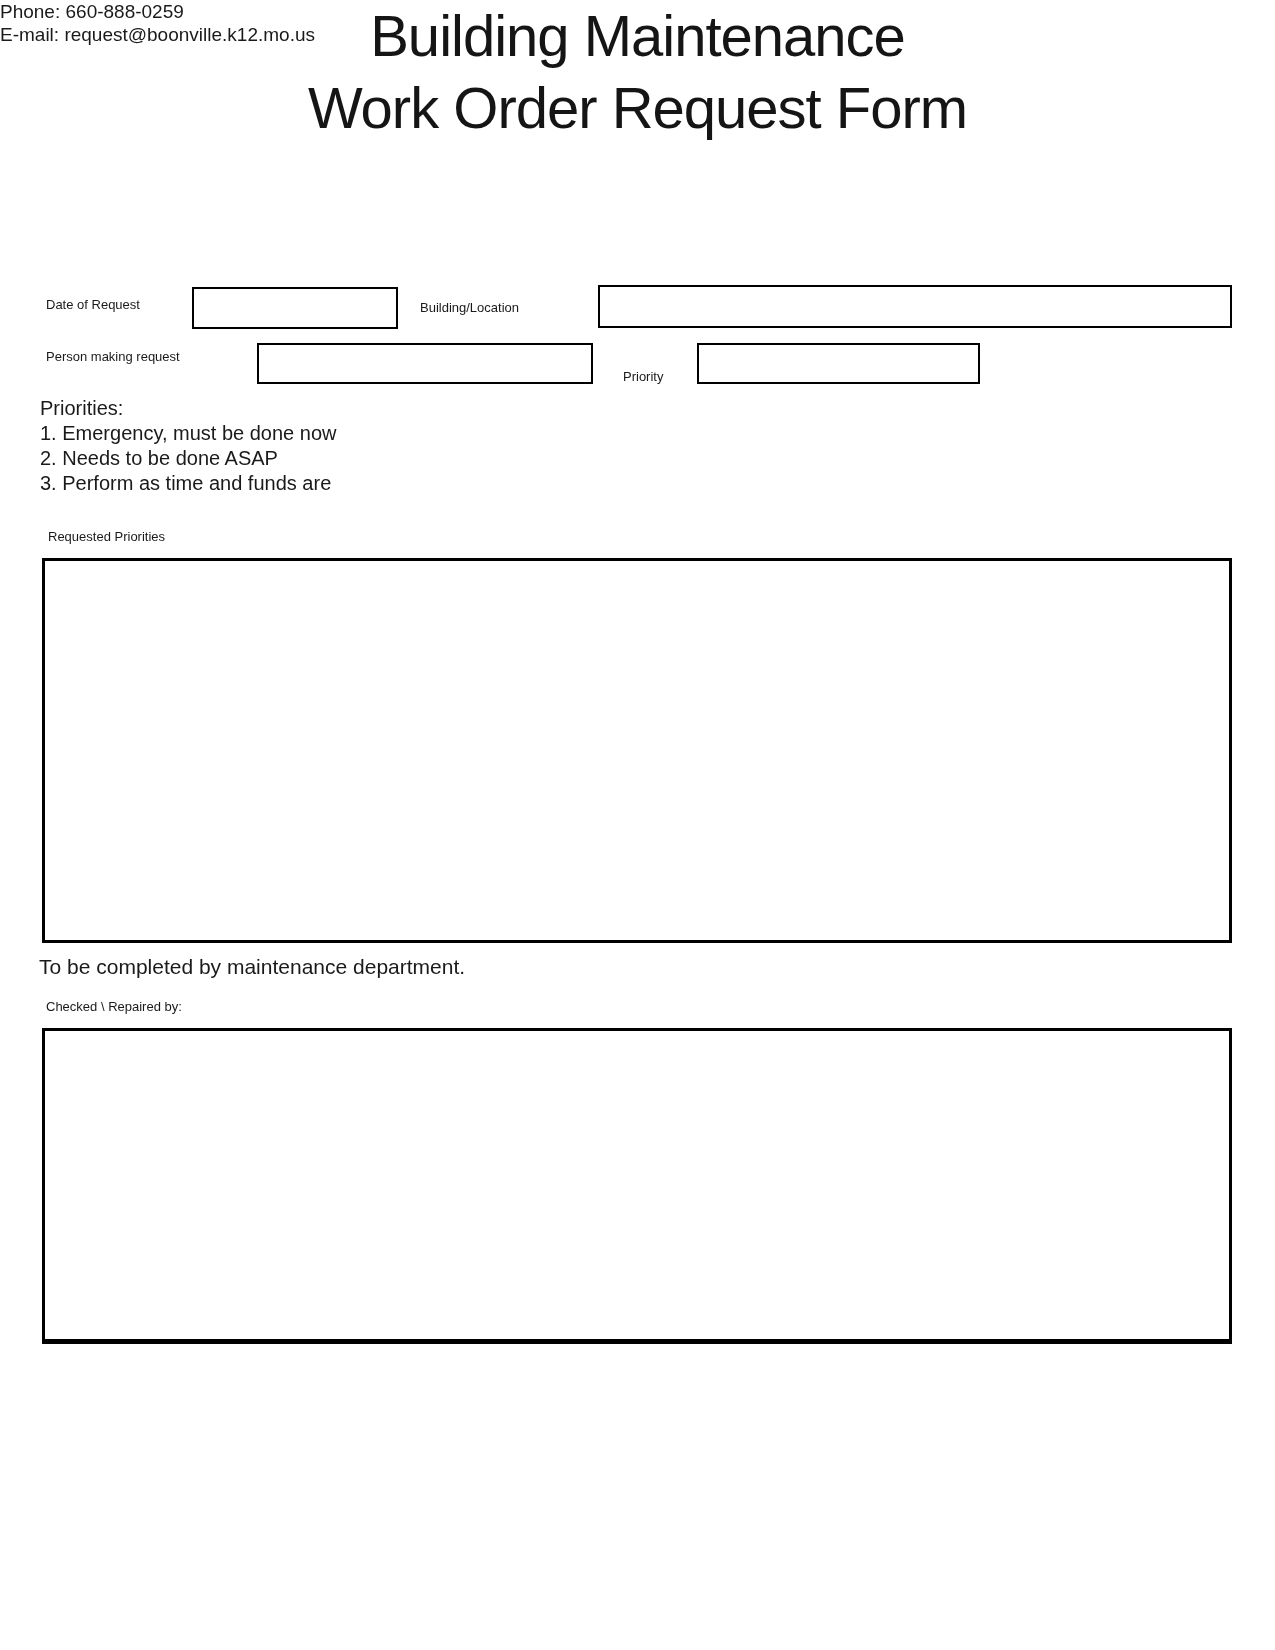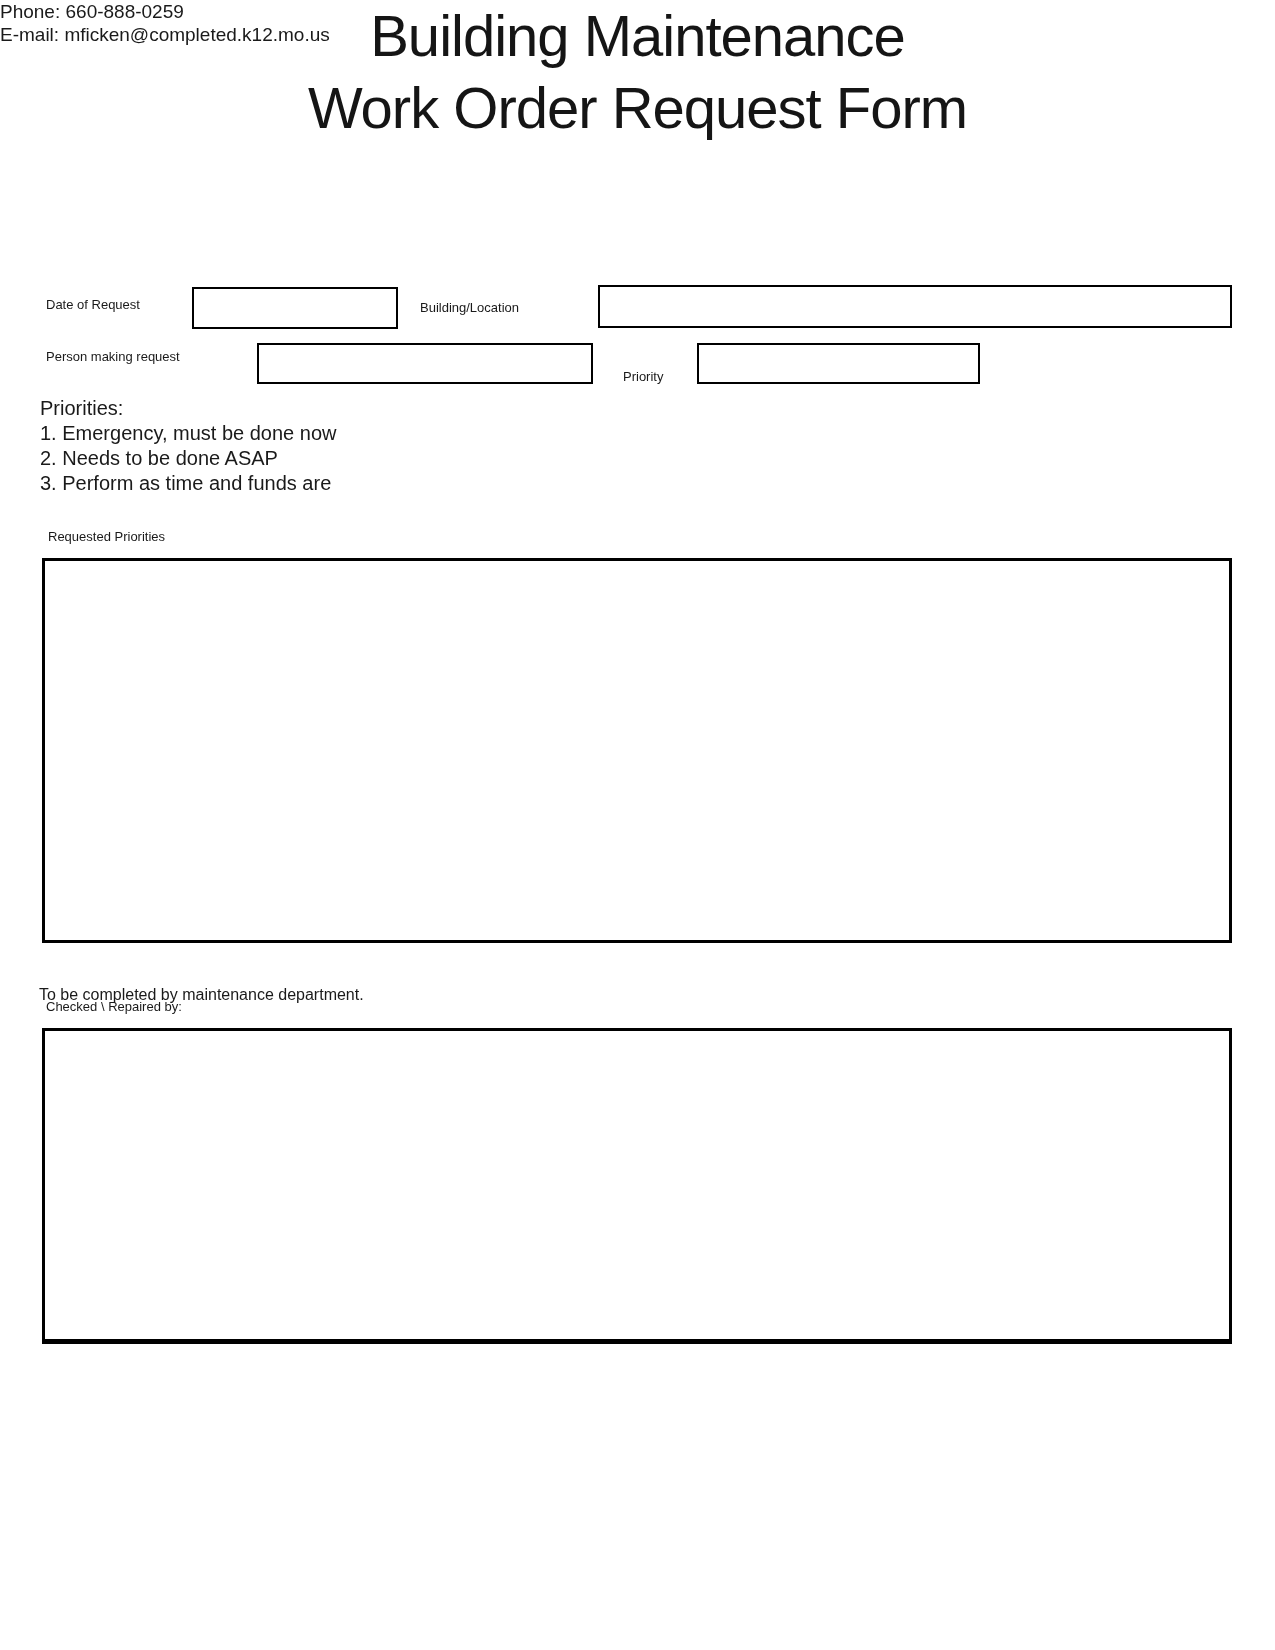--- a/index.html
+++ b/index.html
@@ -54,35 +54,35 @@
     padding: 6px 8px;
     font: inherit;
     font-size: 20px;
     color: inherit;
     outline: none;
     resize: none;
     overflow: hidden;
     display: block;
     border-radius: 0;
   }
-  .note-text { font-size: 16px; white-space: nowrap; margin-top: 31px; }
+  .note-text { font-size: 21px; white-space: nowrap; }
 </style>
 </head>
 <body>
 
 <div class="page">
 
   <div class="abs title-block">
     <div>Building Maintenance</div>
     <div>Work Order Request Form</div>
   </div>
 
   <div class="abs contact-block">
     <div>Phone: 660-888-0259</div>
-    <div>E-mail: mficken@completed.k12.mo.us</div>
+    <div>E-mail: request@boonville.k12.mo.us</div>
   </div>
 
   <div class="abs field-label" style="left:46px; top:297px;">Date of Request</div>
   <input type="text" class="abs field-input" style="left: 192px; top: 287px; width: 206px; height: 42px;" value="">
 
   <div class="abs field-label" style="left:420px; top:300px;text-align:center;">Building/Location</div>
   <input type="text" class="abs field-input" style="left: 598px; top: 285px; width: 634px; height: 43px;" value="">
 
   <div class="abs field-label" style="left:46px; top:349px;">Person making request</div>
   <input type="text" class="abs field-input" style="left: 257px; top: 343px; width: 336px; height: 41px;" value="">

